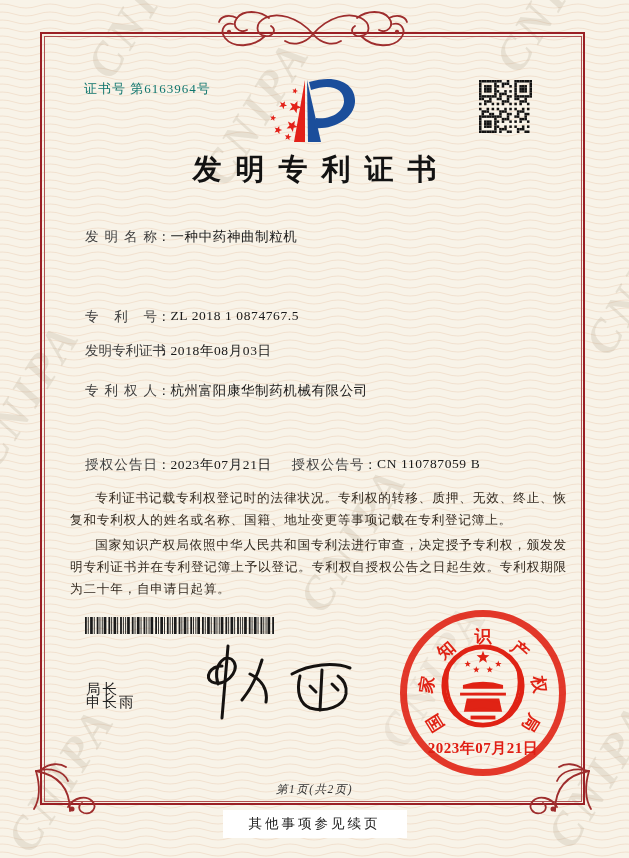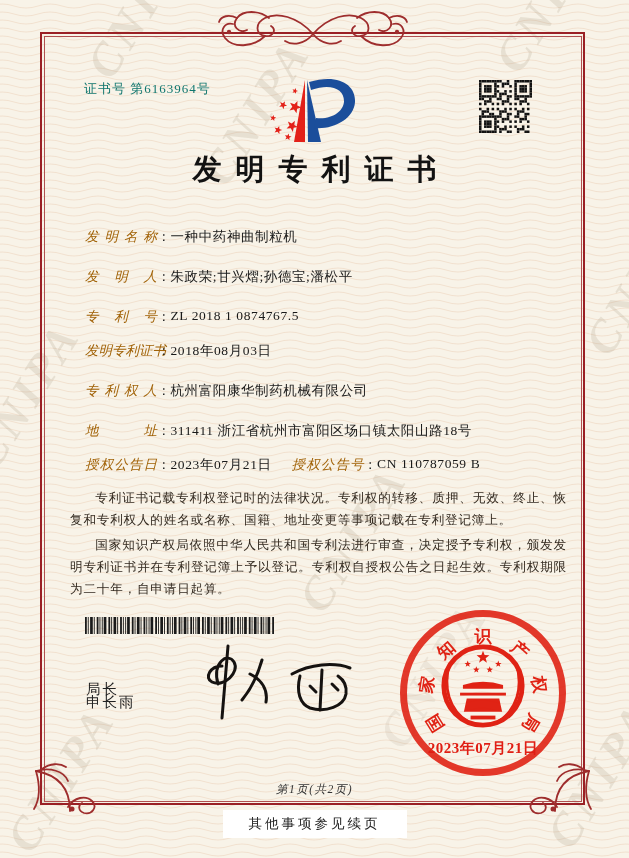--- a/index.html
+++ b/index.html
@@ -33,21 +33,21 @@
 
   .logo{position:absolute;left:248px;top:76px;width:132px;height:72px;}
   .qr{position:absolute;left:479px;top:80px;width:53px;height:53px;}
   .qr rect{fill:#111;}
 
   .title{position:absolute;left:0;top:150px;width:629px;text-align:center;
          font-size:29px;font-weight:700;letter-spacing:14px;text-indent:14px;color:#121212;}
 
   .frow{position:absolute;left:85px;right:40px;font-size:13.5px;color:#1f1f1f;white-space:nowrap;}
   .flabel{display:inline-block;width:72px;text-align:justify;text-align-last:justify;
-          vertical-align:top;color:#a16207;font-style:italic;}
+          vertical-align:top;color:#404040;}
   .fcolon{display:inline-block;vertical-align:top;color:#2a2a2a;}
   .fvalue{display:inline-block;vertical-align:top;letter-spacing:0.6px;color:#191919;}
   .fgroup2{display:inline-block;margin-left:20px;}
 
   .body-text{position:absolute;left:70px;top:487px;width:497px;color:#332a20;}
   .body-text p{margin:0 0 3px 0;font-size:12.6px;line-height:22px;letter-spacing:0.8px;
                text-indent:2em;text-align:justify;}
 
   .barcode{position:absolute;left:85px;top:617px;width:196px;height:17px;}
   .barcode rect{fill:#1a1a1a;}
@@ -461,34 +461,28 @@
         <rect x="37.5" y="50" width="2.5" height="2.5"></rect>
         <rect x="45" y="50" width="2.5" height="2.5"></rect>
         <rect x="47.5" y="50" width="2.5" height="2.5"></rect>
       </svg>
 
     <div class="title">发明专利证书</div>
 
     <div class="frow" style="top:228px">
       <span class="flabel">发明名称</span><span class="fcolon">：</span><span class="fvalue">一种中药神曲制粒机</span>
     </div>
-    <div class="frow" style="top:268px">
-      <span class="flabel">发明人</span><span class="fcolon">：</span><span class="fvalue">朱政荣;甘兴熠;孙德宝;潘松平</span>
-    </div>
     <div class="frow" style="top:308px">
       <span class="flabel">专利号</span><span class="fcolon">：</span><span class="fvalue">ZL 2018 1 0874767.5</span>
     </div>
     <div class="frow" style="top:342px">
       <span class="flabel">发明专利证书</span><span class="fcolon">：</span><span class="fvalue">2018年08月03日</span>
     </div>
     <div class="frow" style="top:382px">
       <span class="flabel">专利权人</span><span class="fcolon">：</span><span class="fvalue">杭州富阳康华制药机械有限公司</span>
-    </div>
-    <div class="frow" style="top:422px">
-      <span class="flabel">地址</span><span class="fcolon">：</span><span class="fvalue">311411 浙江省杭州市富阳区场口镇太阳山路18号</span>
     </div>
     <div class="frow" style="top:456px">
       <span class="flabel">授权公告日</span><span class="fcolon">：</span><span class="fvalue">2023年07月21日</span><span class="fgroup2"><span class="flabel">授权公告号</span><span class="fcolon">：</span><span class="fvalue">CN 110787059 B</span></span>
     </div>
 
     <div class="body-text">
       <p>专利证书记载专利权登记时的法律状况。专利权的转移、质押、无效、终止、恢复和专利权人的姓名或名称、国籍、地址变更等事项记载在专利登记簿上。</p>
       <p>国家知识产权局依照中华人民共和国专利法进行审查，决定授予专利权，颁发发明专利证书并在专利登记簿上予以登记。专利权自授权公告之日起生效。专利权期限为二十年，自申请日起算。</p>
     </div>
 

